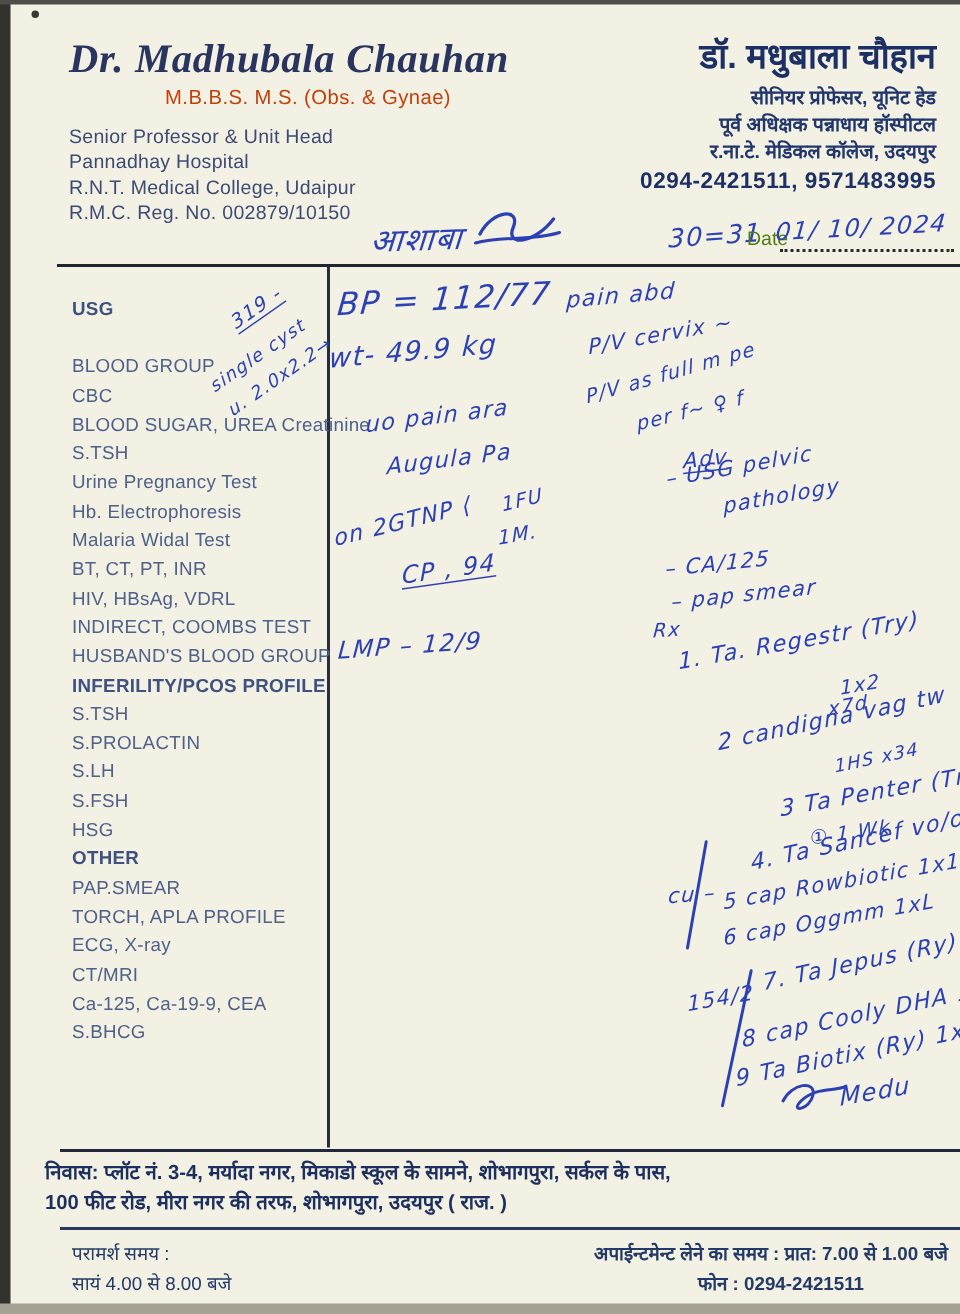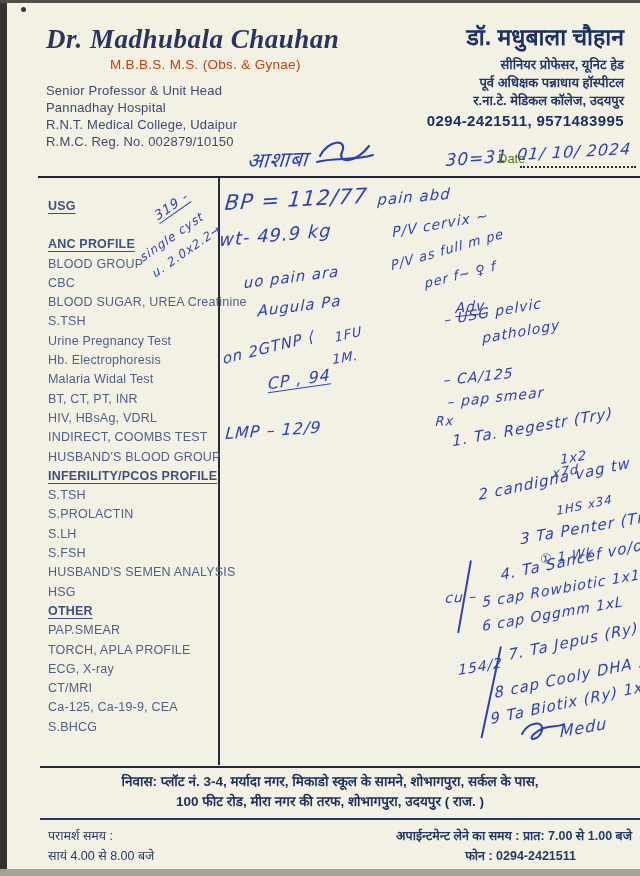--- a/index.html
+++ b/index.html
@@ -25,33 +25,33 @@
 
   
   .date-label { position:absolute; left:498px; top:151px; font-size:13px; color:#4d7c0f; }
   .date-dots { position:absolute; left:520px; top:152px; width:116px; height:16px; border-bottom:2px dotted #2a2a2a; }
   .rule-top { position:absolute; left:38px; top:176px; width:602px; height:2px; background:#1e2430; }
   .vrule { position:absolute; left:218px; top:178px; width:2px; height:587px; background:#272d3b; }
 
   
   .tests { position:absolute; left:48px; top:197px; width:168px; }
   .t-item { font-size:12.5px; color:#4f6189; line-height:19.3px; letter-spacing:0.2px; white-space:nowrap; }
-  .t-hdr { font-weight:700; color:#3e5180; text-decoration:underline; text-underline-offset:3px; }
+  .t-hdr { font-weight:700; color:#3e5180; text-underline-offset:3px; }
   .gap-after { margin-bottom:19px; }
 
   
   .hw { position:absolute; font-style:italic; color:#2c42b4; white-space:nowrap;
         transform-origin:left top; letter-spacing:1px; font-family:"DejaVu Sans", sans-serif; }
   .hw-ul { text-decoration:underline; text-underline-offset:3px; }
   .bracket { position:absolute; width:2px; background:#2c42b4; transform-origin:top left; border-radius:2px; }
   .squiggle { position:absolute; }
 
   
   .rule-f1 { position:absolute; left:40px; top:766px; width:600px; height:2px; background:#20283a; }
-  .address { position:absolute; left:30px; top:772px; width:600px; text-align:center;
+  .address { position:absolute; left:30px; top:772px; width:600px; text-align:left;
              font-size:13.5px; font-weight:700; color:#1c2f5e; line-height:20px; }
   .rule-f2 { position:absolute; left:40px; top:818px; width:600px; height:2px; background:#27375f; }
   .consult { position:absolute; left:48px; top:826px; font-size:12.5px; font-weight:400; color:#233a66; line-height:20px; }
   .appoint { position:absolute; right:8px; top:826px; width:340px; text-align:right; font-size:12.5px; font-weight:700; color:#233a66; line-height:20px; }
   .appoint .ph { margin-right:56px; }
 </style>
 </head>
 <body>
 
 <div class="page">
@@ -84,38 +84,36 @@
   </svg>
   <span class="hw" style="left:446px; top:150px; font-size:17px; transform:rotate(-4deg) skewX(-6deg);">30=31</span>
   <span class="date-label">Date</span>
   <div class="date-dots"></div>
   <span class="hw" style="left:518px; top:145px; font-size:16px; transform:rotate(-3deg) skewX(-8deg);">01/ 10/ 2024</span>
   <div class="rule-top"></div>
   <div class="vrule"></div>
 
   <div class="tests">
     <div class="t-item t-hdr gap-after">USG</div>
-    <div class="t-item t-hdr">ANC PROFILE</div>
     <div class="t-item">BLOOD  GROUP</div>
     <div class="t-item">CBC</div>
     <div class="t-item">BLOOD SUGAR, UREA Creatinine</div>
     <div class="t-item">S.TSH</div>
     <div class="t-item">Urine Pregnancy Test</div>
     <div class="t-item">Hb. Electrophoresis</div>
     <div class="t-item">Malaria Widal Test</div>
     <div class="t-item">BT, CT, PT, INR</div>
     <div class="t-item">HIV, HBsAg, VDRL</div>
     <div class="t-item">INDIRECT, COOMBS TEST</div>
     <div class="t-item">HUSBAND'S BLOOD GROUP</div>
     <div class="t-item t-hdr">INFERILITY/PCOS PROFILE</div>
     <div class="t-item">S.TSH</div>
     <div class="t-item">S.PROLACTIN</div>
     <div class="t-item">S.LH</div>
     <div class="t-item">S.FSH</div>
-    <div class="t-item">HUSBAND'S SEMEN ANALYSIS</div>
     <div class="t-item">HSG</div>
     <div class="t-item t-hdr">OTHER</div>
     <div class="t-item">PAP.SMEAR</div>
     <div class="t-item">TORCH, APLA PROFILE</div>
     <div class="t-item">ECG, X-ray</div>
     <div class="t-item">CT/MRI</div>
     <div class="t-item">Ca-125, Ca-19-9, CEA</div>
     <div class="t-item">S.BHCG</div>
   </div>
 

